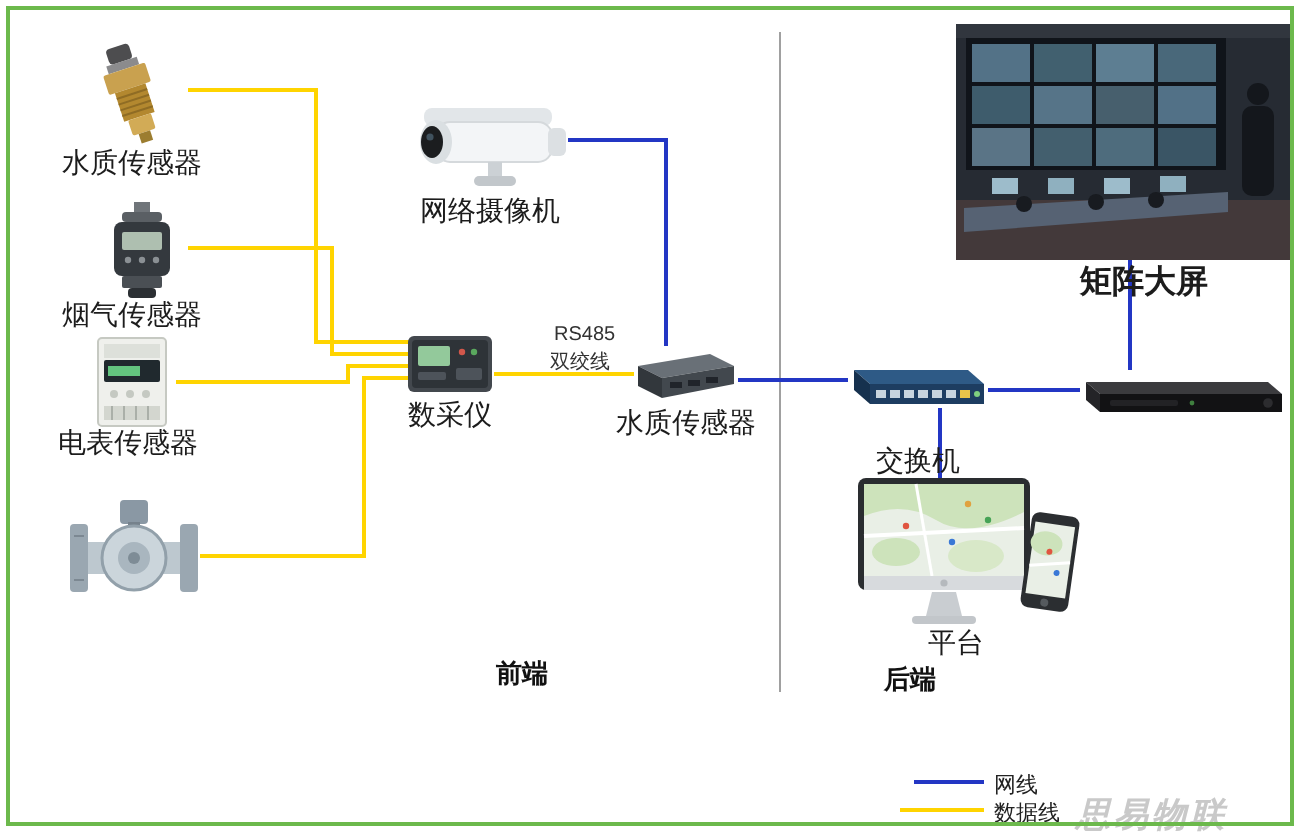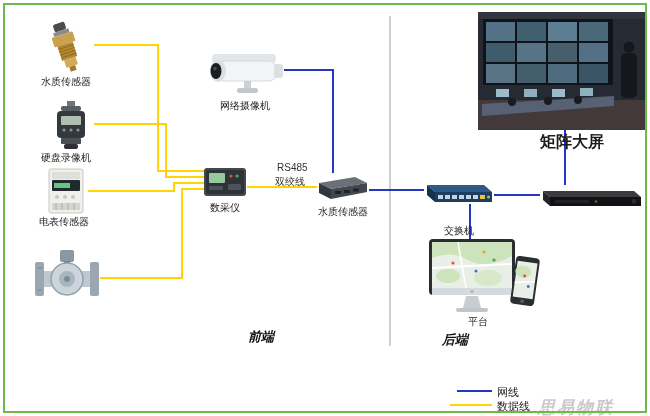--- a/index.html
+++ b/index.html
@@ -2,23 +2,23 @@
 <html><head>
 <meta charset="utf-8">
 <style>
   html,body{margin:0;padding:0;background:#ffffff;}
   .canvas{position:relative;width:650px;height:416px;background:#fff;overflow:hidden;
           font-family:"Liberation Sans","DejaVu Sans",sans-serif;}
   .frame{position:absolute;inset:3px;border:2px solid #6cb94c;pointer-events:none;}
   .wires{position:absolute;left:0;top:0;}
   .node{position:absolute;}
   .node svg{display:block;width:100%;height:100%;}
-  .lbl{position:absolute;font-size:10px;color:#1c1c1c;text-align:center;line-height:13px;white-space:nowrap;}
+  .lbl{position:absolute;font-size:14px;color:#1c1c1c;text-align:center;line-height:13px;white-space:nowrap;}
   .lbl.bold{font-weight:bold;font-size:16px;}
-  .section-lbl{position:absolute;font-weight:bold;font-size:13px;color:#111;text-align:center;width:50px;font-style:italic;}
+  .section-lbl{position:absolute;font-weight:bold;font-size:13px;color:#111;text-align:center;width:50px;}
   .ann{position:absolute;font-size:10px;color:#333;line-height:12px;white-space:nowrap;padding-left:24px;}
   .legend-lbl{position:absolute;font-size:11px;color:#222;white-space:nowrap;}
   .watermark{position:absolute;font-size:17px;color:#c9c9c9;font-style:italic;font-weight:bold;letter-spacing:2px;white-space:nowrap;margin-top:44px;}
 </style>
 </head>
 <body>
 
 <div class="canvas">
 
   <svg class="wires" width="650" height="416" viewBox="0 0 650 416">
@@ -68,21 +68,21 @@
       <rect x="13" y="6" width="20" height="5" rx="2" fill="#5a5f64"></rect>
       <rect x="9" y="11" width="28" height="27" rx="4" fill="#34393e"></rect>
       <rect x="13" y="16" width="20" height="9" rx="1" fill="#aebfb0"></rect>
       <circle cx="16" cy="30" r="1.6" fill="#8a9094"></circle>
       <circle cx="23" cy="30" r="1.6" fill="#8a9094"></circle>
       <circle cx="30" cy="30" r="1.6" fill="#8a9094"></circle>
       <rect x="13" y="38" width="20" height="6" rx="1" fill="#4a4f54"></rect>
       <rect x="16" y="44" width="14" height="5" rx="2" fill="#2b2f33"></rect>
     </svg>
   </div>
-  <div class="lbl" style="left:24px;top:151px;width:84px">硬盘录像机</div>
+  <div class="lbl" style="left:24px;top:151px;width:84px">烟气传感器</div>
 
   <div class="node" style="left:44px;top:168px;width:44px;height:46px">
     <svg viewBox="0 0 44 46">
       <rect x="5" y="1" width="34" height="44" rx="2" fill="#eff0ec" stroke="#c6c9c2"></rect>
       <rect x="8" y="4" width="28" height="7" fill="#dde0da"></rect>
       <rect x="8" y="12" width="28" height="11" rx="1" fill="#20292e"></rect>
       <rect x="10" y="15" width="16" height="5" fill="#63c57f"></rect>
       <circle cx="13" cy="29" r="2" fill="#c5c9c2"></circle>
       <circle cx="21" cy="29" r="2" fill="#c5c9c2"></circle>
       <circle cx="29" cy="29" r="2" fill="#c5c9c2"></circle>

